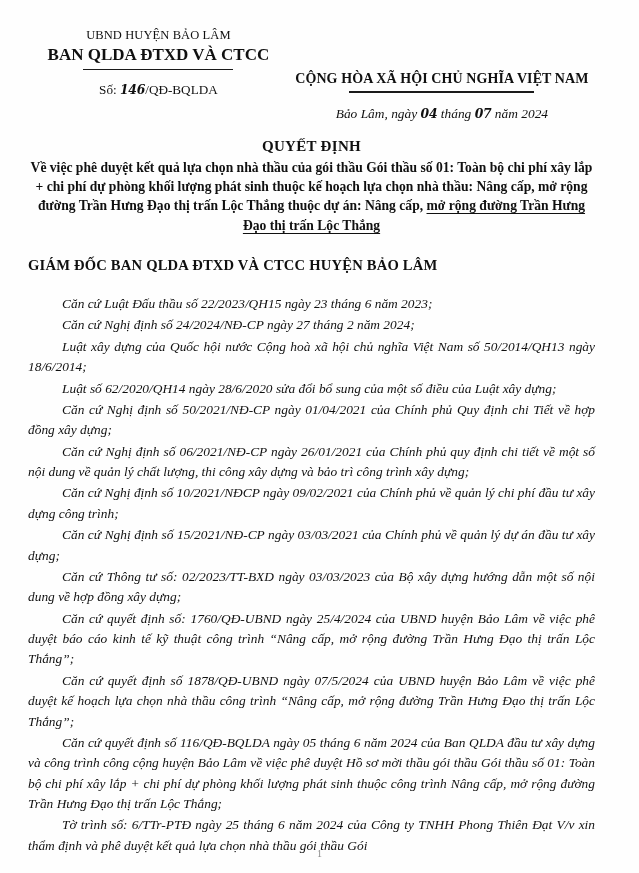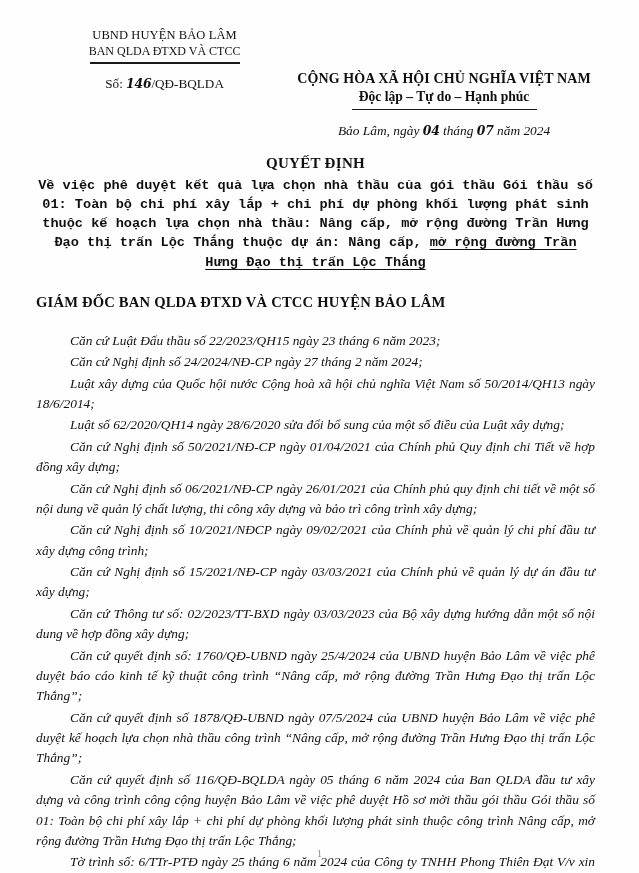--- a/index.html
+++ b/index.html
@@ -14,21 +14,21 @@
     -webkit-font-smoothing: antialiased;
   }
   .page {
     position: relative;
     width: 639px;
     height: 873px;
     margin: 0 auto;
     background: #fefefe;
     overflow: hidden;
     box-sizing: border-box;
-    padding: 26px 44px 0 36px;
+    padding: 26px 44px 0 28px;
   }
 
   
   .doc-header {
     display: flex;
     flex-direction: row;
     align-items: flex-start;
     width: 100%;
   }
   .header-left {
@@ -40,22 +40,22 @@
     width: 54%;
     text-align: center;
   }
   .org-line1 {
     font-size: 12.5px;
     letter-spacing: .1px;
     line-height: 1.25;
     white-space: nowrap;
   }
   .org-line2 {
-    font-weight: normal;
-    font-size: 12px;
+    font-weight: bold;
+    font-size: 17px;
     line-height: 1.3;
     white-space: nowrap;
   }
   .rule-short {
     width: 150px;
     height: 1.4px;
     background: #1a1a1a;
     margin: 3px auto 0 auto;
   }
   .rule-medium {
@@ -107,21 +107,20 @@
     font-size: 15px;
     letter-spacing: .3px;
     line-height: 1.35;
   }
   .doc-subject {
     font-weight: bold;
     font-size: 13.6px;
     line-height: 1.42;
     margin-top: 2px;
     padding: 0 2px;
-    font-family: Liberation Mono, monospace;
   }
   .doc-subject .u-line {
     text-decoration: underline;
     text-underline-offset: 2.5px;
   }
   .authority {
     font-weight: bold;
     font-size: 14.6px;
     letter-spacing: .2px;
     text-align: left;
@@ -162,21 +161,20 @@
 
     <div class="header-left">
       <div class="org-line1">UBND HUYỆN BẢO LÂM</div>
       <div class="org-line2">BAN QLDA ĐTXD VÀ CTCC</div>
       <div class="rule-short"></div>
       <div class="doc-number"><span>Số:</span> <span class="hw">146</span><span>/QĐ-BQLDA</span></div>
     </div>
 
     <div class="header-right">
       <div class="country-line">CỘNG HÒA XÃ HỘI CHỦ NGHĨA VIỆT NAM</div>
-      <div class="motto-line">Độc lập – Tự do – Hạnh phúc</div>
       <div class="rule-medium"></div>
       <div class="place-date"><span>Bảo Lâm, ngày</span> <span class="hw">04</span> <span>tháng</span> <span class="hw">07</span> <span>năm</span> <span>2024</span></div>
     </div>
 
   </div>
 
   <div class="title-block">
     <div class="doc-kind">QUYẾT ĐỊNH</div>
     <div class="doc-subject"><span>Về việc phê duyệt kết quả lựa chọn nhà thầu của gói thầu Gói thầu số 01: Toàn bộ chi phí xây lắp + chi phí dự phòng khối lượng phát sinh thuộc kế hoạch lựa chọn nhà thầu: Nâng cấp, mở rộng đường Trần Hưng Đạo thị trấn Lộc Thắng thuộc dự án: Nâng cấp, </span><span class="u-line">mở rộng đường Trần Hưng Đạo thị trấn Lộc Thắng</span></div>
   </div>

